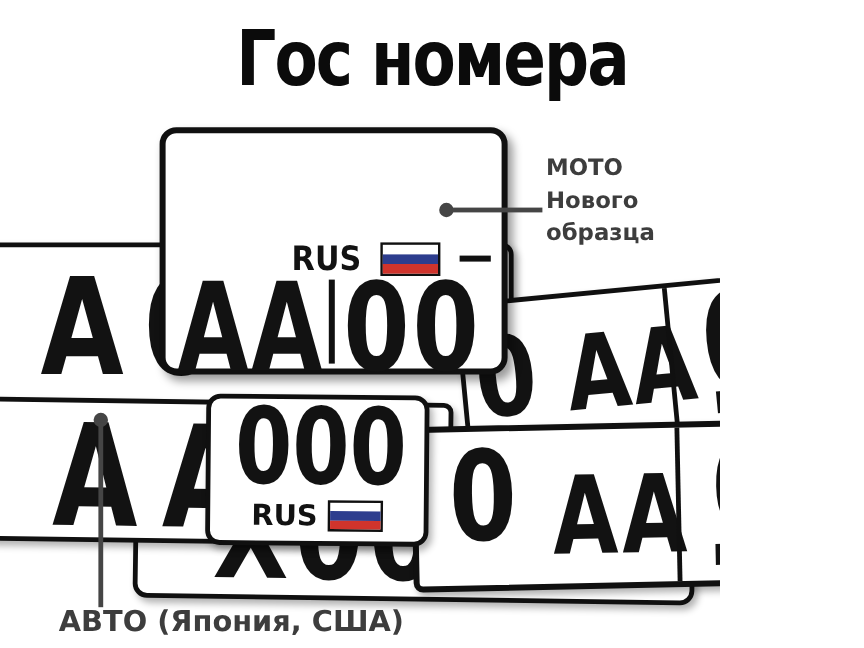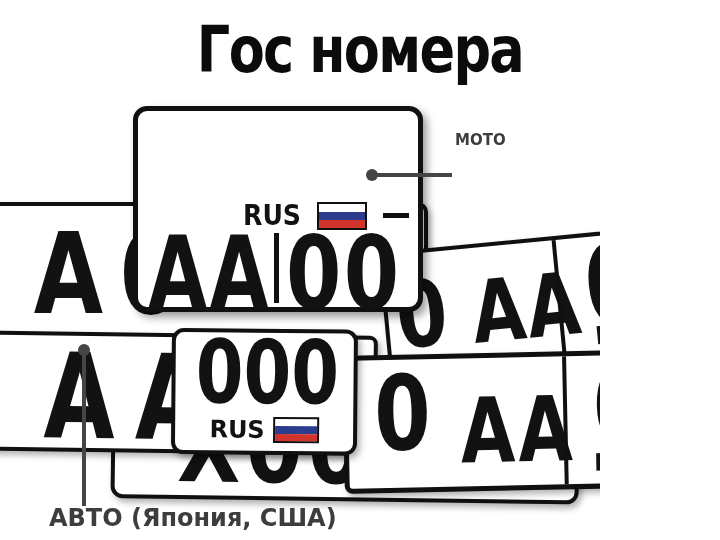--- a/index.html
+++ b/index.html
@@ -90,21 +90,21 @@
   .flag .fr{background:var(--flag-red,#d0342c);}
   .flag-lg{width:50px;height:28px;}
   .flag-md{width:48px;height:27px;}
   .flag-sm{width:46px;height:26px;}
 
   
   .callout{position:absolute;z-index:8;}
   .dot{width:12px;height:12px;border-radius:50%;background:var(--callout-gray,#444);}
   .c-dot-right{left:366px;top:169px;}
   .c-line-right{left:376px;top:173px;width:76px;height:4px;background:var(--callout-gray,#444);}
-  .c-text-right{left:455px;top:127px;font-size:15px;line-height:27px;font-weight:bold;color:var(--annotation,#3d3d3d);}
+  .c-text-right{left:455px;top:127px;font-size:19px;line-height:27px;font-weight:bold;color:var(--annotation,#3d3d3d);}
   .c-dot-left{left:78px;top:344px;}
   .c-line-left{left:82px;top:352px;width:4px;height:154px;background:var(--callout-gray,#444);}
   .c-text-left{left:49px;top:504px;font-size:24px;font-weight:bold;color:var(--annotation,#3d3d3d);}
 
   
   .watermark{position:absolute;left:600px;top:497px;display:flex;align-items:center;gap:5px;z-index:9;opacity:.9;}
   .avito-logo{position:relative;width:41px;height:34px;}
   .avito-logo b{position:absolute;border-radius:50%;background:var(--watermark-gray,#e6e6e6);}
   .avito-logo .c1{left:13px;top:0;width:10px;height:10px;}
   .avito-logo .c2{left:0;top:9px;width:22px;height:22px;}
@@ -192,20 +192,21 @@
     <div class="tick"></div>
     <div class="divider"></div>
     <span class="ink letters">АА</span>
     <span class="ink code">00</span>
   </div>
 
   <div class="callout dot c-dot-right"></div>
   <div class="callout c-line-right"></div>
   <div class="callout c-text-right">
     <div>МОТО</div>
+    <div>Нового образца</div>
   </div>
 
   <div class="callout dot c-dot-left"></div>
   <div class="callout c-line-left"></div>
   <div class="callout c-text-left">АВТО (Япония, США)</div>
 
   <div class="watermark">
     <span class="avito-logo">
       <b class="c1"></b>
         <b class="c2"></b>

